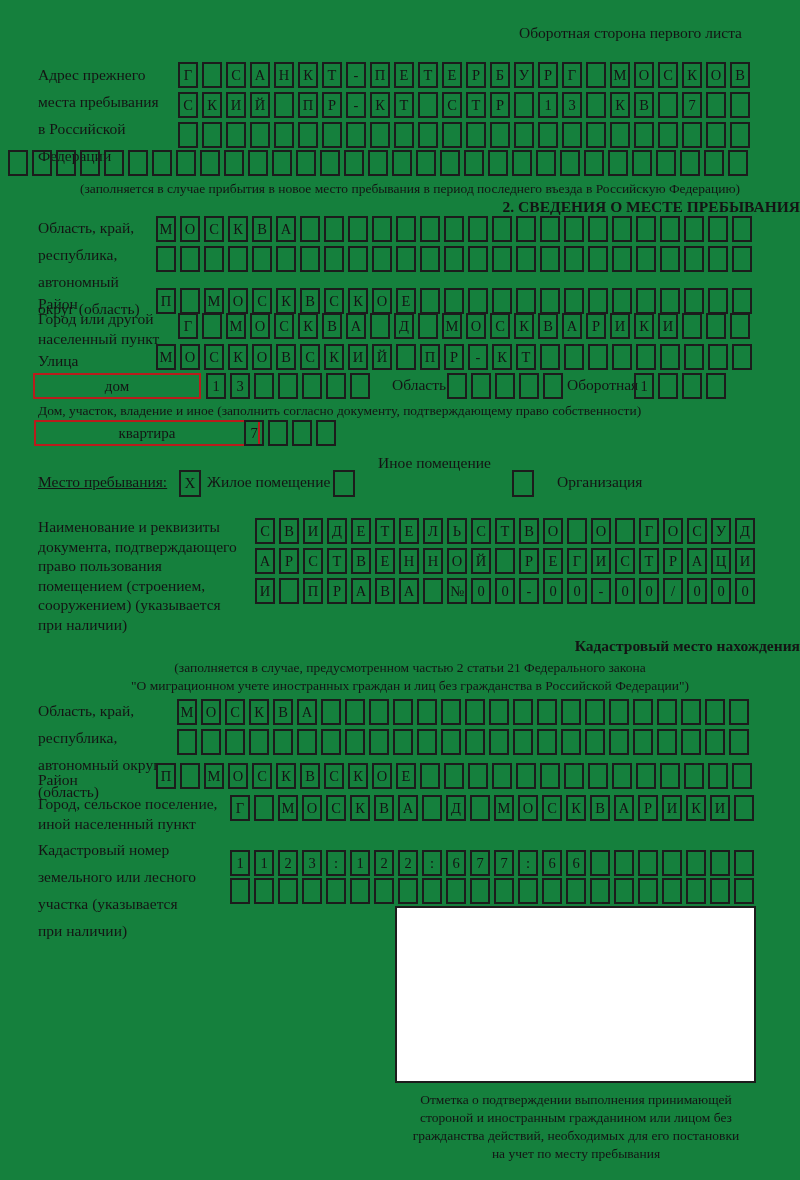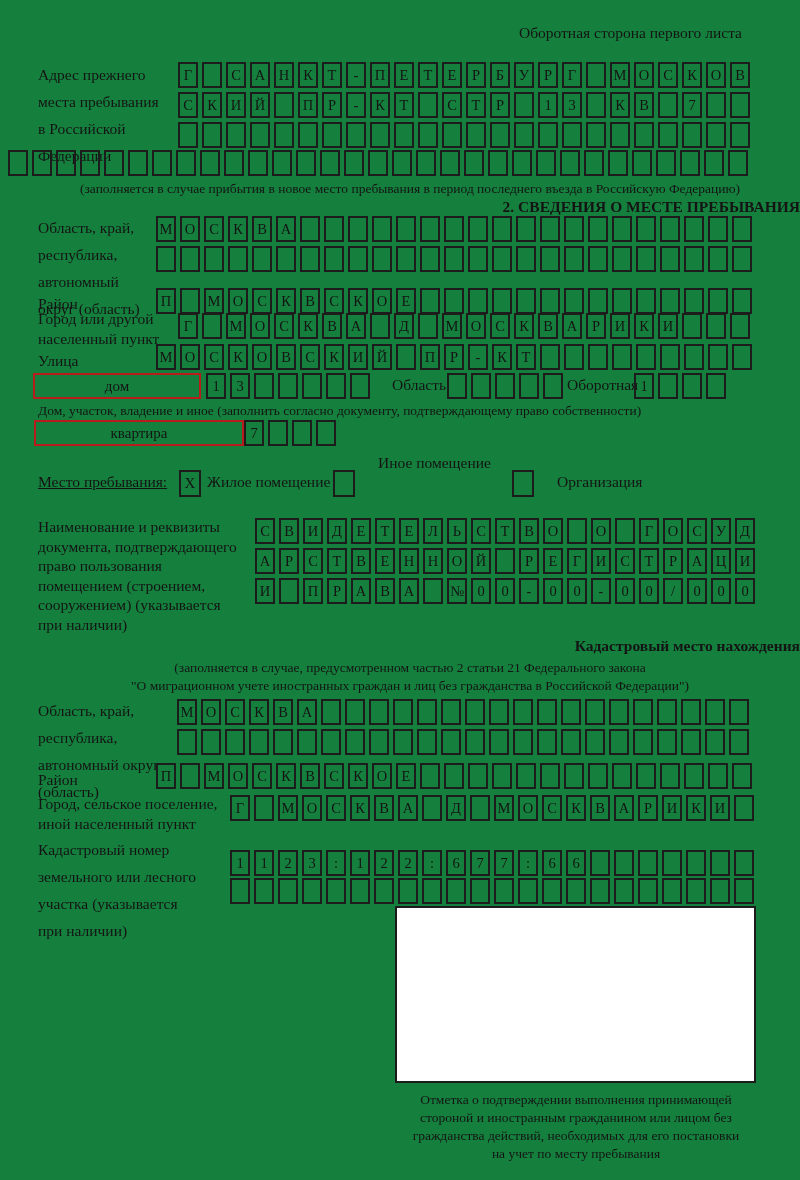--- a/index.html
+++ b/index.html
@@ -325,21 +325,21 @@
     </div>
   <div class="inl" style="left:567px; top:376px;">Оборотная</div>
   <div class="cells" style="left:634px; top:373px;">
       <span class="cell">1</span>
       <span class="cell"></span>
       <span class="cell"></span>
       <span class="cell"></span>
     </div>
   <div class="cap" style="left:38px; top:403px;">Дом, участок, владение и иное (заполнить согласно документу, подтверждающему право собственности)</div>
 
-  <div class="fieldbox" style="left:34px; top:420px; width:210px;">квартира</div>
+  <div class="fieldbox" style="left:34px; top:420px; width:226px;">квартира</div>
   <div class="cells" style="left:244px; top:420px;">
       <span class="cell">7</span>
       <span class="cell"></span>
       <span class="cell"></span>
       <span class="cell"></span>
     </div>
 
   <div class="inl" style="left:38px; top:473px;text-decoration:underline;">Место пребывания:</div>
   <div class="cbox" style="left:179px; top:470px;">X</div>
   <div class="inl" style="left:207px; top:473px;">Жилое помещение</div>

